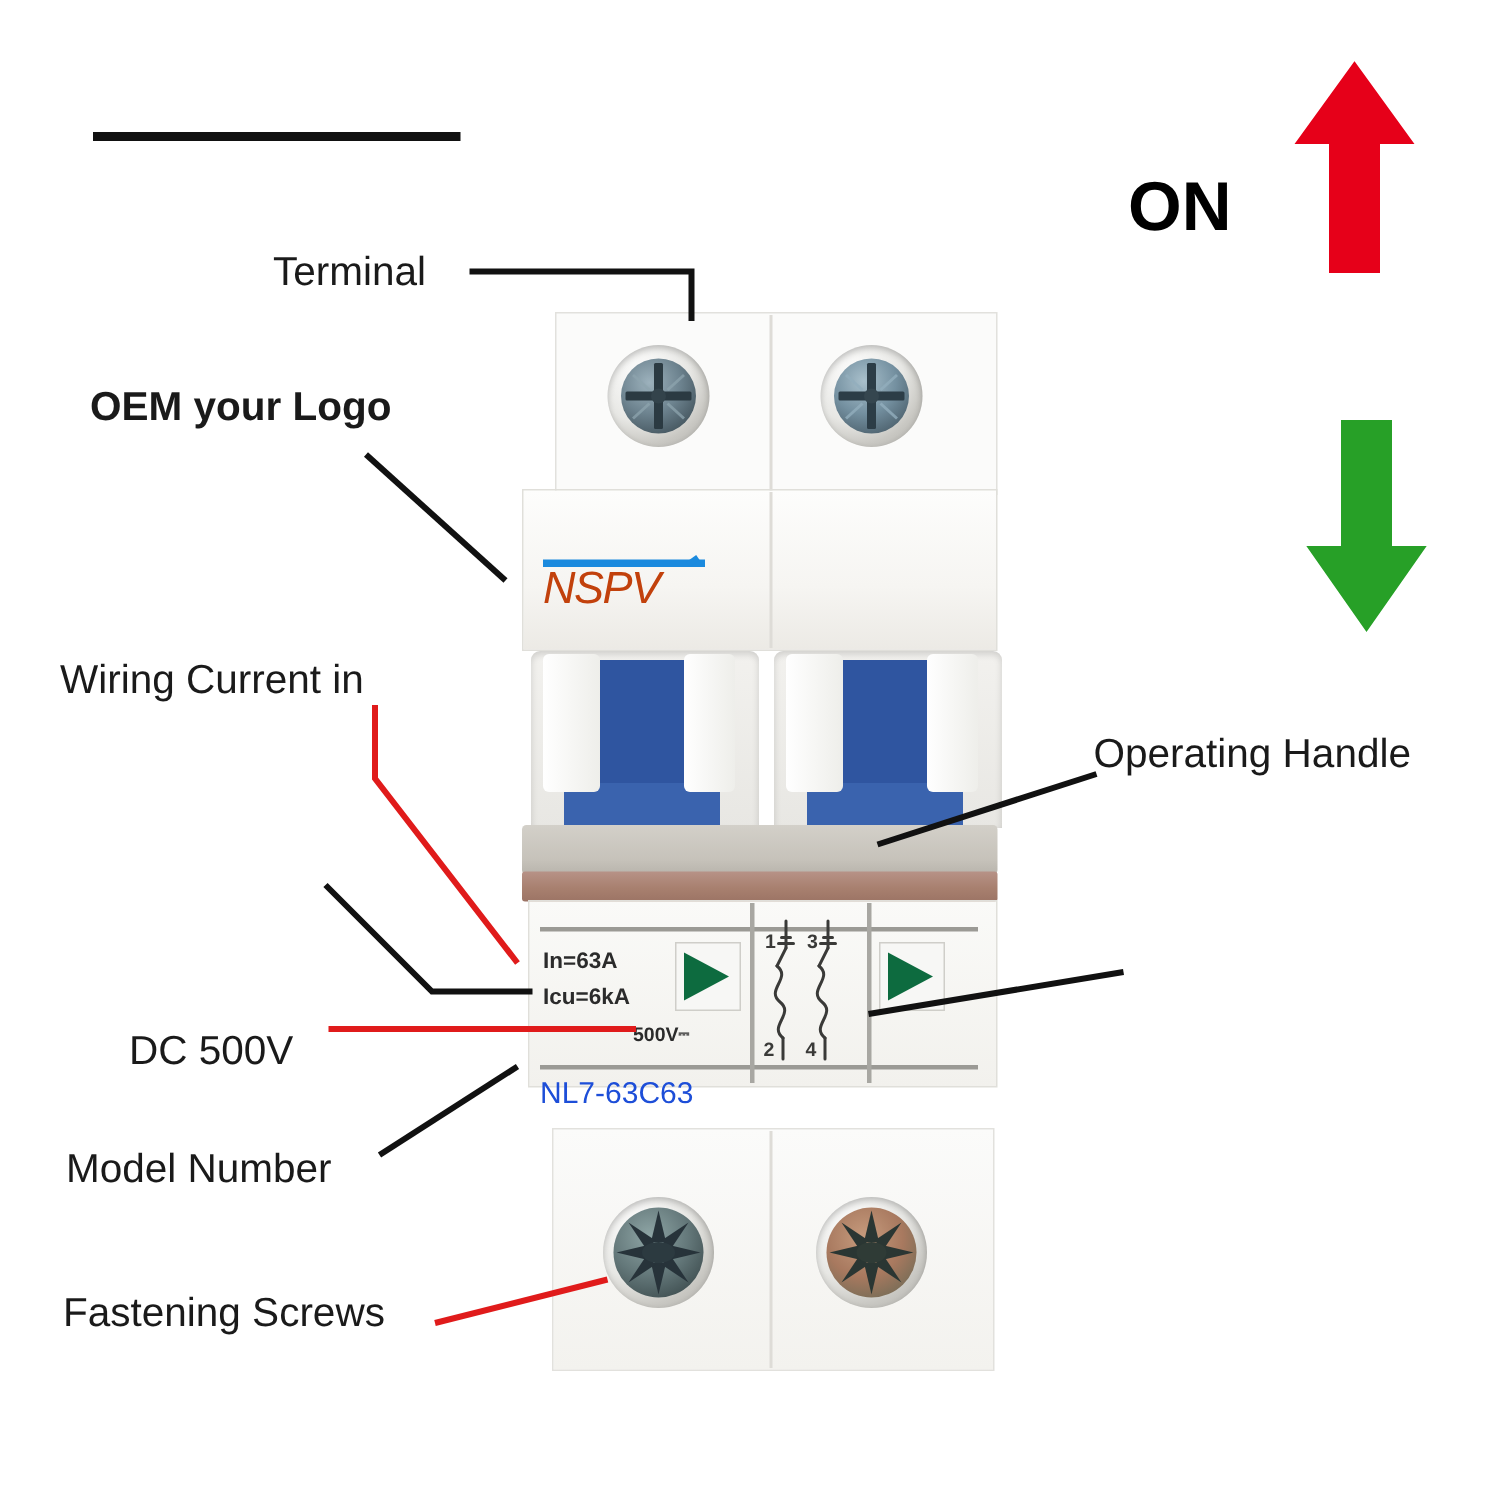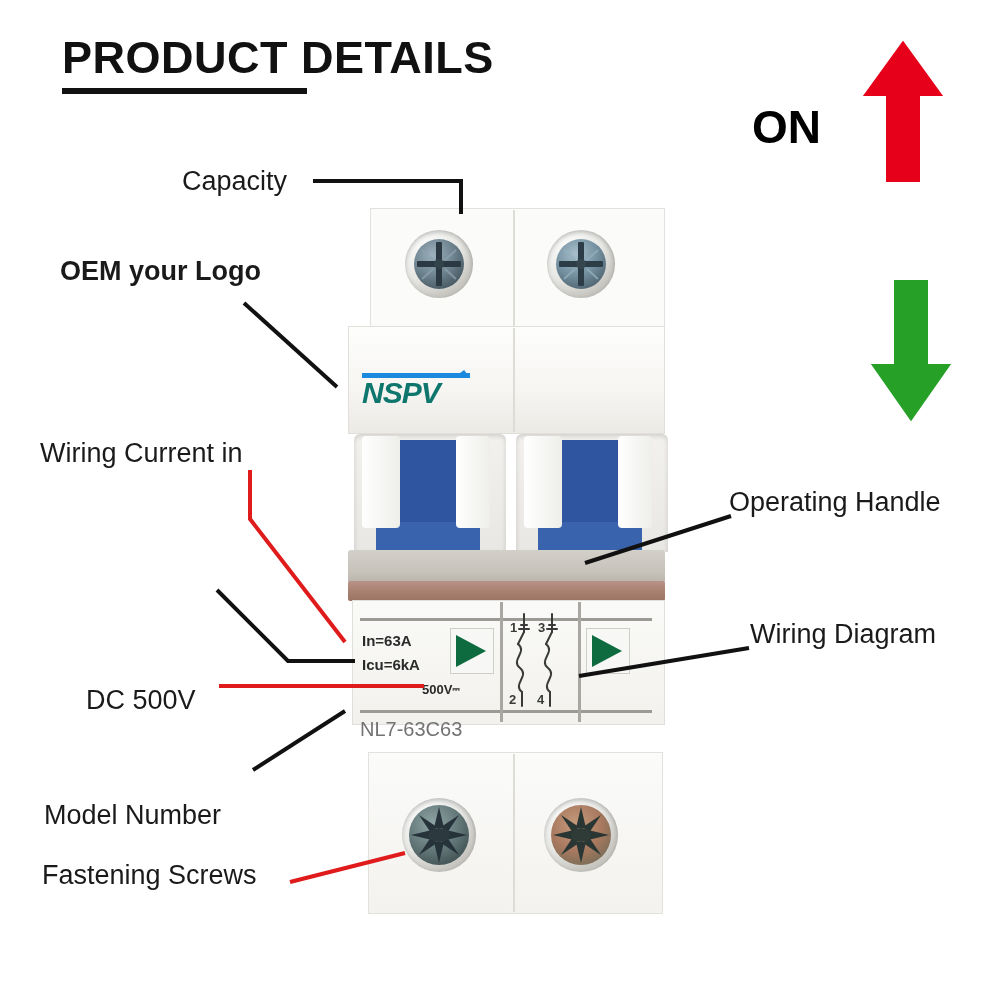--- a/index.html
+++ b/index.html
@@ -105,23 +105,23 @@
   .mid-body {
     position: absolute;
     background: linear-gradient(180deg,#fdfdfc 0%, #f6f5f2 60%, #eceae5 100%);
     border: 1px solid #e0dfda;
     box-sizing: border-box;
   }
 
   #logo {
     position: absolute;
     font-size: 30px;
-    font-weight: bold;
+    font-weight: normal;
     font-style: italic;
-    color: #0f766e;
+    color: #c2410c;
     letter-spacing: -1px;
     line-height: 1;
   }
   #logo-bar {
     position: absolute;
     background: #1b8ade;
     height: 5px;
   }
   #logo-tick {
     position: absolute;
@@ -197,21 +197,21 @@
   .dc-sym {
     display: inline-block;
     position: relative;
     top: -2px;
     font-size: 9px;
     letter-spacing: 0px;
   }
   .model-text {
     position: absolute;
     font-size: 20px;
-    color: #737373;
+    color: #1d4ed8;
     white-space: nowrap;
   }
   .green-tri {
     position: absolute;
     width: 0; height: 0;
     border-top: 16px solid transparent;
     border-bottom: 16px solid transparent;
     border-left: 30px solid #0d6b3f;
   }
   .tri-window {
@@ -226,21 +226,20 @@
     background: linear-gradient(180deg,#fbfbfa 0%, #f3f2ee 100%);
     border: 1px solid #e2e1dd;
     box-sizing: border-box;
   }
 </style>
 </head>
 <body>
 
 <div id="page">
 
-  <div id="title">PRODUCT DETAILS</div>
   <div id="title-rule"></div>
 
   <div id="breaker">
 
     <div class="terminal-block" style="left:30px; top:8px; width:295px; height:122px;"></div>
     <div class="pole-gap" style="left:173px; top:10px; width:2px; height:118px;"></div>
 
     <div class="screw-well" style="left:65px; top:30px; width:68px; height:68px;">
       <div class="screw-head" style="left:8px; top:8px; width:52px; height:52px;">
         <svg width="52" height="52" viewBox="0 0 52 52">
@@ -431,38 +430,37 @@
 
     <path d="M253 770 L345 711" fill="none" stroke="#111111" stroke-width="4"></path>
 
     <path d="M290 882 L405 853" fill="none" stroke="#e01b1b" stroke-width="4"></path>
 
     <path d="M731 516 L585 563" fill="none" stroke="#111111" stroke-width="4"></path>
 
     <path d="M749 648 L579 676" fill="none" stroke="#111111" stroke-width="4"></path>
   </svg>
 
-  <div class="label" style="left:182px; top:168px;">Capacity</div>
+  <div class="label" style="left:182px; top:168px;">Terminal</div>
 
   <div class="label bold" style="left:60px; top:258px;">OEM your Logo</div>
 
   <div class="label" style="left:40px; top:440px;">Wiring Current in</div>
 
 
   <div class="label" style="left:86px; top:687px;">DC 500V</div>
 
-  <div class="label" style="left:44px; top:766px;margin-top:36px;">Model Number</div>
+  <div class="label" style="left:44px; top:766px;">Model Number</div>
 
   <div class="label" style="left:729px; top:489px;">Operating Handle</div>
 
   <div class="label" style="left:42px; top:862px;">Fastening Screws</div>
 
-  <div class="label" style="left:750px; top:621px;">Wiring Diagram</div>
-
-  <div class="state-word" style="left:752px; top:100px;">ON</div>
+
+  <div class="state-word" style="left:752px; top:110px;">ON</div>
 
   <svg class="arrow-svg" style="left:857px; top:37px;" width="92" height="148" viewBox="0 0 92 148">
     <path d="M46 2 L88 60 L64 60 L64 146 L28 146 L28 60 L4 60 Z" fill="#e60019" stroke="#ffffff" stroke-width="2"></path>
   </svg>
 
 
   <svg class="arrow-svg" style="left:865px; top:275px;" width="92" height="150" viewBox="0 0 92 150">
     <path d="M46 148 L88 88 L64 88 L64 4 L28 4 L28 88 L4 88 Z" fill="#27a027" stroke="#ffffff" stroke-width="2"></path>
   </svg>
 

